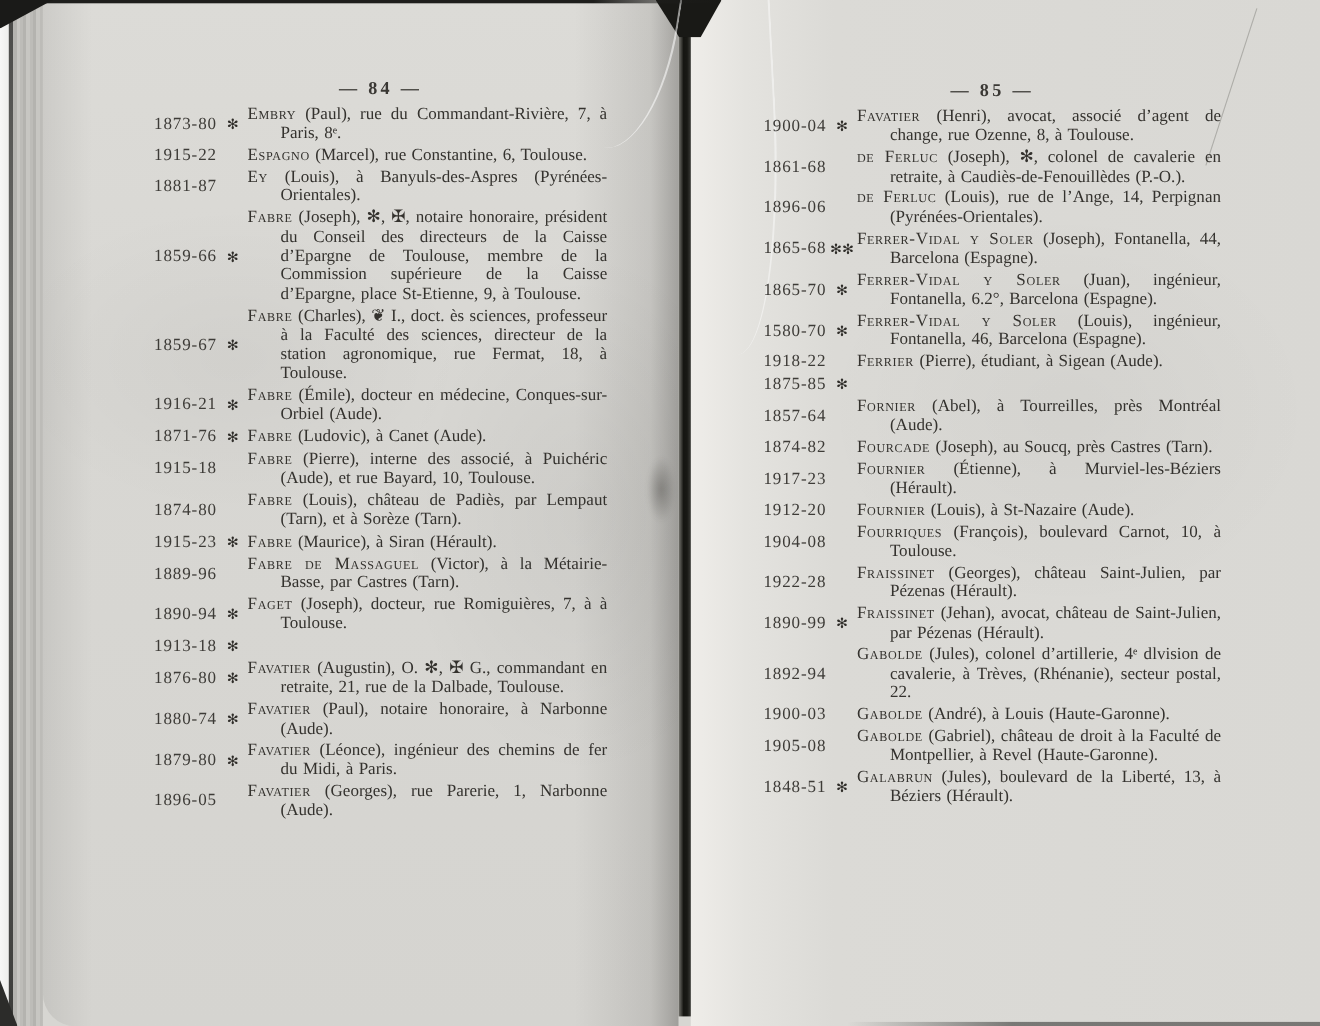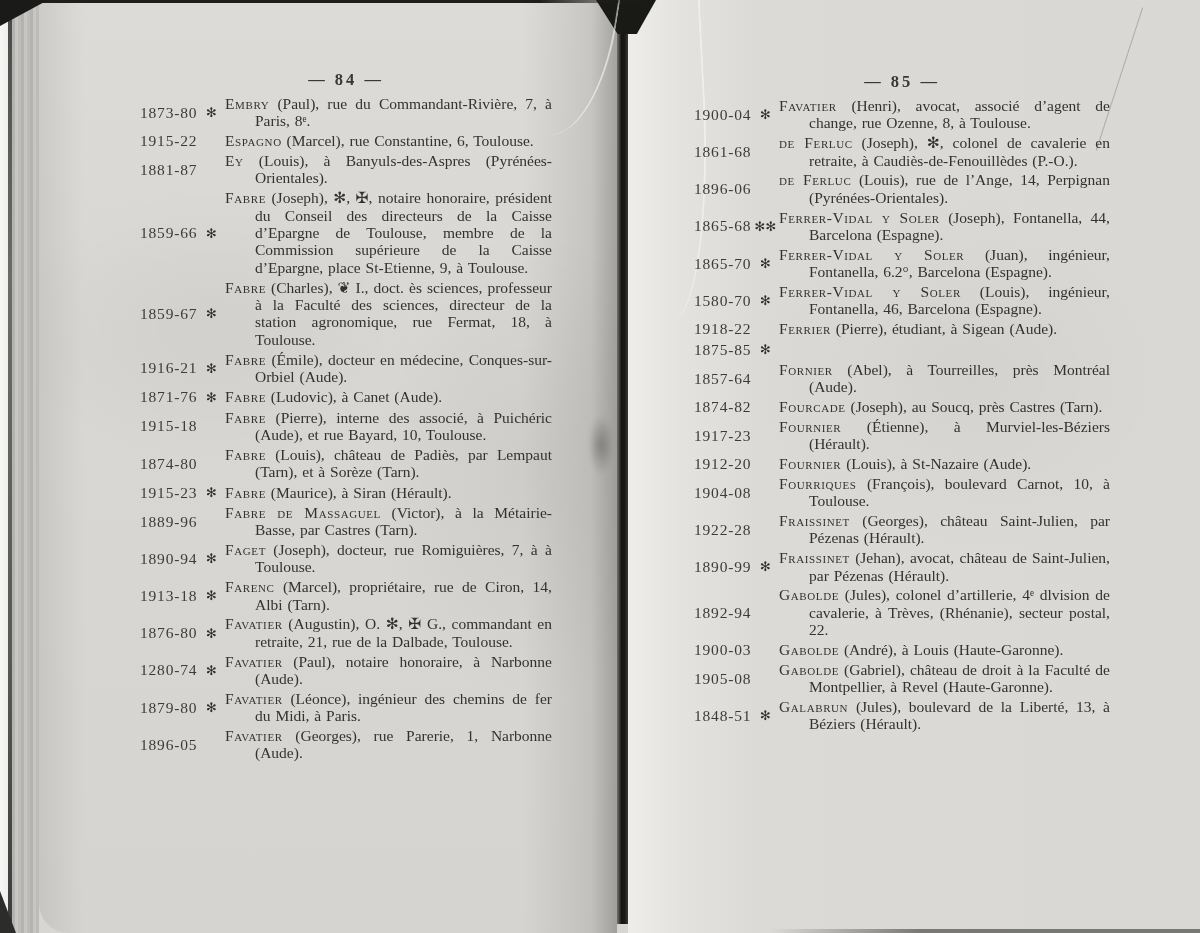--- a/index.html
+++ b/index.html
@@ -174,31 +174,30 @@
 
   <div class="entry">
     <span class="years">1890-94</span>
     <span class="stars">✻</span>
     <span class="ebody"><span class="sname">Faget</span><span class="rest"> (Joseph), docteur, rue Romiguières, 7, à à Toulouse.</span></span>
   </div>
 
   <div class="entry">
     <span class="years">1913-18</span>
     <span class="stars">✻</span>
-    <span class="ebody"><span class="sname">Farenc</span><span class="rest"> (Marcel), propriétaire, rue de Ciron, 14, Albi (Tarn).</span></span>
   </div>
 
   <div class="entry">
     <span class="years">1876-80</span>
     <span class="stars">✻</span>
     <span class="ebody"><span class="sname">Favatier</span><span class="rest"> (Augustin), O. ✻, ✠ G., commandant en retraite, 21, rue de la Dalbade, Toulouse.</span></span>
   </div>
 
   <div class="entry">
-    <span class="years">1280-74</span>
+    <span class="years">1880-74</span>
     <span class="stars">✻</span>
     <span class="ebody"><span class="sname">Favatier</span><span class="rest"> (Paul), notaire honoraire, à Narbonne (Aude).</span></span>
   </div>
 
   <div class="entry">
     <span class="years">1879-80</span>
     <span class="stars">✻</span>
     <span class="ebody"><span class="sname">Favatier</span><span class="rest"> (Léonce), ingénieur des chemins de fer du Midi, à Paris.</span></span>
   </div>
 

